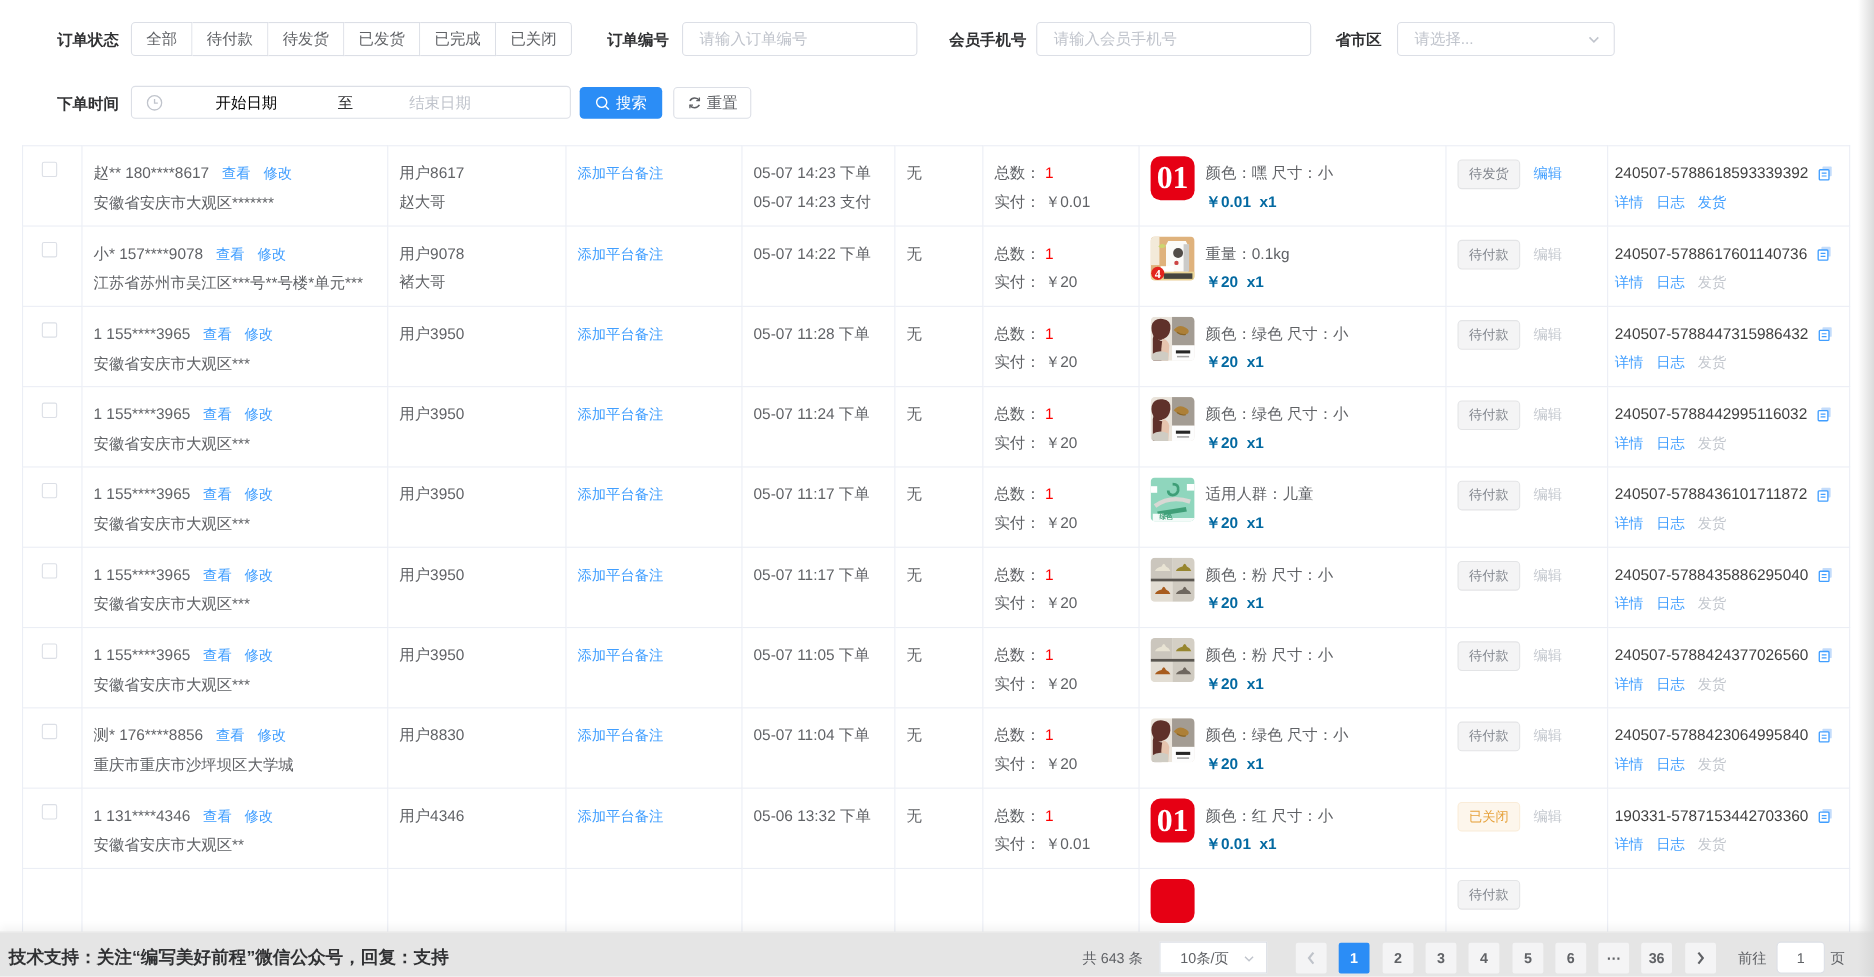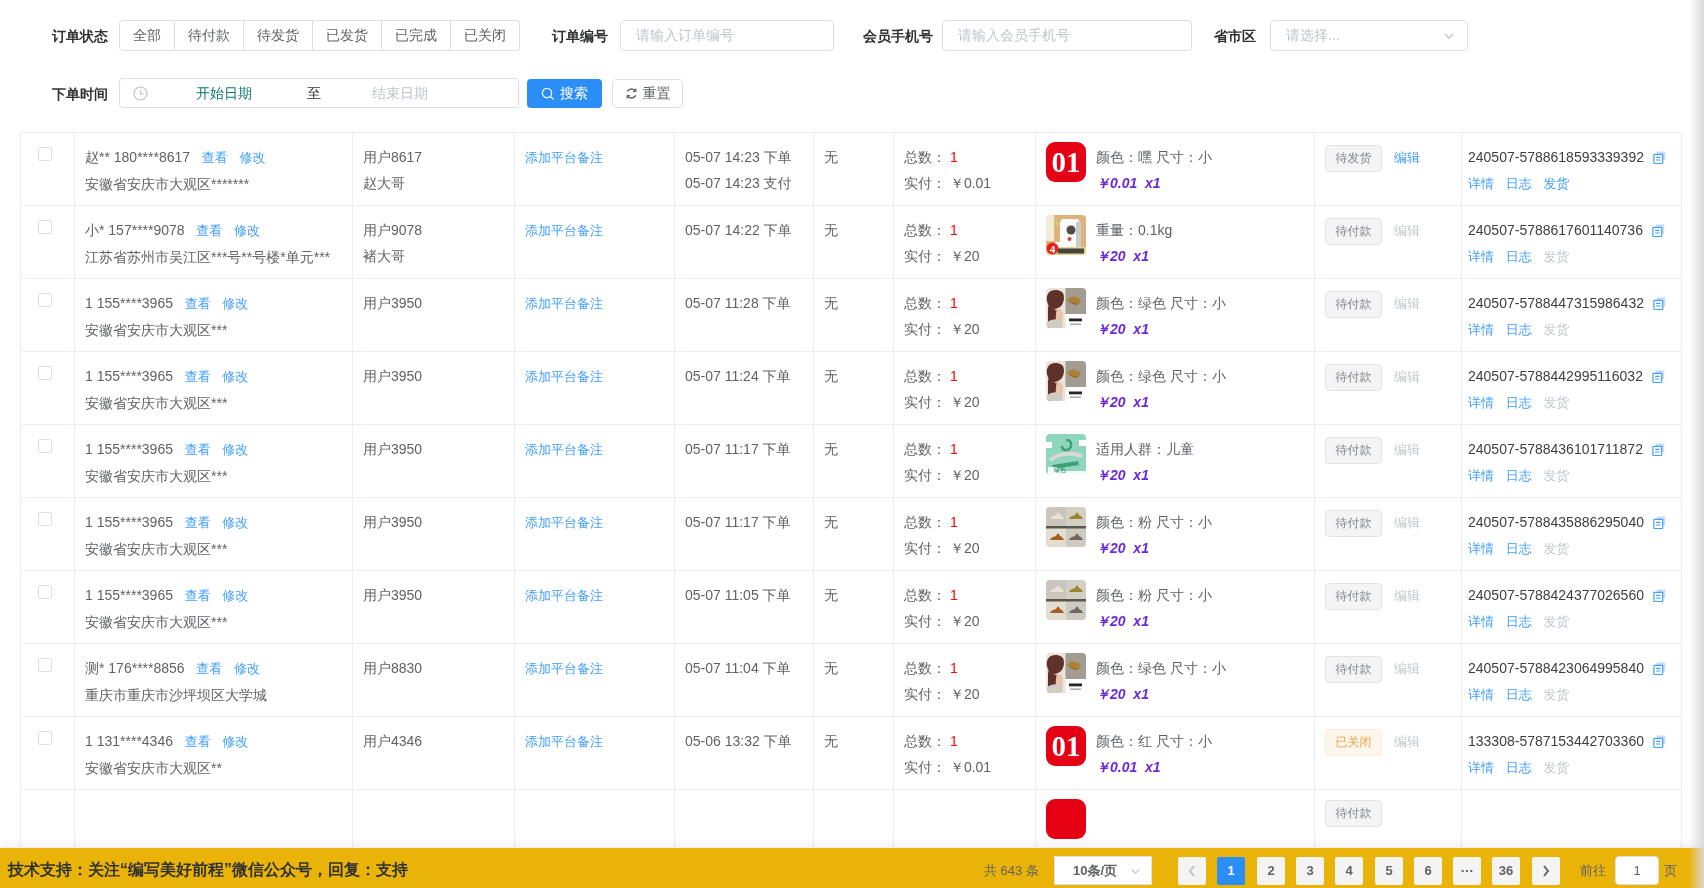--- a/index.html
+++ b/index.html
@@ -24,39 +24,39 @@
 
 table { position:absolute; left:20px; top:132px; width:1661px; border-collapse:collapse;
   table-layout:fixed; font-size:14px; color:#606266; }
 th, td { border:1px solid #ebeef5; vertical-align:top; padding:11px 10px 0 10px;
   line-height:26px; text-align:left; font-weight:normal; overflow:hidden; white-space:nowrap; }
 th { background:#f5f7fa; color:#303133; font-weight:bold; height:46px; vertical-align:middle; padding-top:0; }
 tr.r { height:73px; }
 .cb { display:inline-block; width:14px; height:14px; border:1px solid #dcdfe6; border-radius:2px; background:#fff; }
 .thumb { float:left; width:40px; height:40px; border-radius:4px; margin-top:0px; }
 .spec { margin-left:50px; }
-.money { font-weight:bold; color:#6d28d9;font-style:italic; }
+.money { font-weight:bold; color:#0369a1; }
 .num1 { color:#ff0000; }
 .badge { display:inline-block; width:57px; height:27px; line-height:25px; text-align:center;
   font-size:12px; border-radius:4px; background:#f4f4f5; border:1px solid #e3e4e6; color:#82868e; }
 .badge.closed { background:#fdf6ec; border-color:#faecd8; color:#e6a23c; }
 .edit { font-size:13px; margin-left:12px; }
 .lnk { font-size:13px; }
 .ordno { color:#404040; }
 td.op { padding-left:6px; }
 
-.footer { position:absolute; left:0; top:847px; width:1704px; height:41px; background:#eab308;
+.footer { position:absolute; left:0; top:847px; width:1704px; height:41px; background:#e5e5e5;
   border-top:1px solid #ececec; box-shadow:0 -4px 8px rgba(0,0,0,0.05); z-index:5; }
 .ftext { position:absolute; left:8px; top:12px; font-size:16px; font-weight:bold; color:#303133; }
 .pag { position:absolute; top:9px; height:28px; font-size:13px; color:#606266; }
 .pbtn { position:absolute; top:9px; width:28px; height:28px; border-radius:2px; background:#f4f4f5;
   color:#606266; font-size:13px; font-weight:bold; text-align:center; line-height:28px; }
 .pbtn.on { background:#2b8df6; color:#fff; }
 .psel { position:absolute; left:1054px; top:8px; width:98px; height:29px; border:1px solid #dcdfe6;
-  border-radius:0; font-size:13px; color:#606266; line-height:27px; padding-left:18px; background:#fff;font-weight:bold; }
+  border-radius:0; font-size:13px; color:#606266; line-height:27px; padding-left:18px; background:#fff; }
 .pinp { position:absolute; left:1615px; top:8px; width:44px; height:29px; border:1px solid #dcdfe6;
   border-radius:4px; font-size:13px; color:#606266; text-align:center; line-height:27px; background:#fff; }
 .sbar { position:absolute; right:0; top:0; width:15px; height:888px; z-index:9;
   background:linear-gradient(to right, rgba(226,226,226,0), rgba(216,216,216,0.95)); }
 </style>
 </head>
 <body>
 
 <span class="flabel" style="left:52px; top:29px;">订单状态</span>
 <div class="btngroup">
@@ -77,21 +77,21 @@
       <path d="M2 4 L6 8 L10 4" stroke="#c0c4cc" stroke-width="1.4" fill="none"></path>
     </svg>
 </div>
 
 <span class="flabel" style="left:52px; top:87px;">下单时间</span>
 <div class="datebox">
   <svg style="position:absolute; left:13px; top:7px;" width="15" height="15" viewBox="0 0 15 15">
       <circle cx="7.5" cy="7.5" r="6.5" stroke="#c0c4cc" fill="none" stroke-width="1.2"></circle>
       <path d="M7.5 4 v3.8 h3" stroke="#c0c4cc" fill="none" stroke-width="1.2"></path>
     </svg>
-  <span style="position:absolute; left:34px; top:0; width:140px; text-align:center; line-height:28px; font-size:14px; color:#0f766e;">开始日期</span>
+  <span style="position:absolute; left:34px; top:0; width:140px; text-align:center; line-height:28px; font-size:14px; color:#000000;">开始日期</span>
   <span style="position:absolute; left:174px; top:0; width:40px; text-align:center; line-height:28px; font-size:14px; color:#303133;">至</span>
   <span style="position:absolute; left:210px; top:0; width:140px; text-align:center; line-height:28px; font-size:14px; color:#c0c4cc;">结束日期</span>
 </div>
 <div class="btn2" style="left:527px; width:75px; background:#2b8df6; color:#fff;">
   <svg width="14" height="14" viewBox="0 0 14 14" style="margin-right:5px;">
       <circle cx="6" cy="6" r="4.6" stroke="#fff" fill="none" stroke-width="1.3"></circle>
       <path d="M9.5 9.5 L12.5 12.5" stroke="#fff" stroke-width="1.3"></path>
     </svg>搜索
 </div>
 <div class="btn2" style="left:612px; width:71px; background:#fff; border:1px solid #dcdfe6; color:#606266;">
@@ -355,21 +355,21 @@
 <td>用户4346</td>
 <td><span class="blue lnk">添加平台备注</span></td>
 <td>05-06 13:32 下单</td>
 <td>无</td>
 <td>总数：&nbsp;<span class="num1">1</span><br>实付：&nbsp;￥0.01</td>
 <td style="padding-top:9px;">
           <div class="thumb" style="background:#e60014; border-radius:9px; text-align:center; line-height:40px; color:#fff; font-family:'Liberation Serif',serif; font-weight:bold; font-size:29px;">01</div>
           <div class="spec" style="padding-top:2px;">颜色：红 尺寸：小<br><span class="money">￥0.01&nbsp;&nbsp;x1</span></div>
         </td>
 <td><span class="badge closed">已关闭</span><span class="graylink edit">编辑</span></td>
-<td class="op"><span class="ordno">133308-5787153442703360</span><svg style="vertical-align:-3px; margin-left:8px;" width="15" height="15" viewBox="0 0 15 15">
+<td class="op"><span class="ordno">190331-5787153442703360</span><svg style="vertical-align:-3px; margin-left:8px;" width="15" height="15" viewBox="0 0 15 15">
             <rect x="4.8" y="1.4" width="8.4" height="8.8" rx="0.8" fill="#c3dcfb"></rect>
             <rect x="1.9" y="4.3" width="8.8" height="9.2" rx="0.8" fill="#fff" stroke="#409eff" stroke-width="1.2"></rect>
             <path d="M4.1 7.4 h4.4 M4.1 10 h4.4" stroke="#409eff" stroke-width="1.1"></path>
           </svg><br><span class="blue lnk">详情</span>&nbsp;&nbsp;&nbsp;<span class="blue lnk">日志</span>&nbsp;&nbsp;&nbsp;<span class="graylink lnk">发货</span></td>
 </tr>
 <tr class="r">
 <td style="padding:11px 6px 0 0;"></td>
         <td></td>
         <td></td>
         <td></td>

